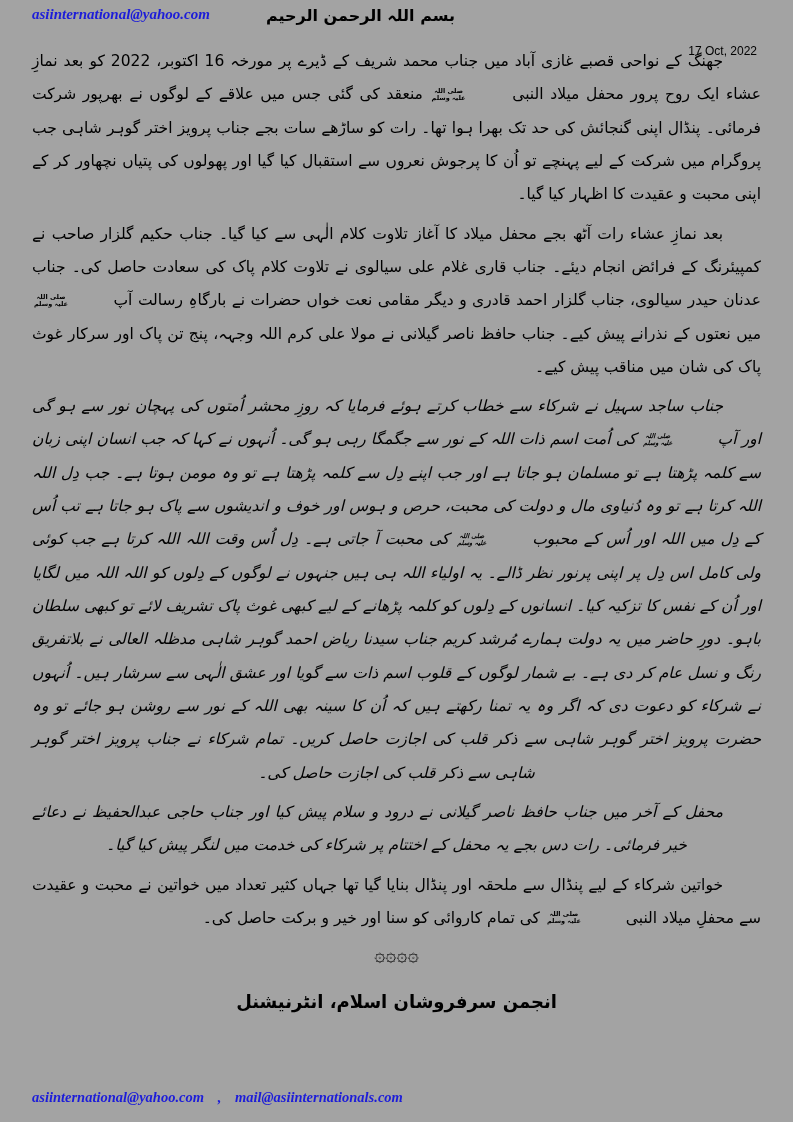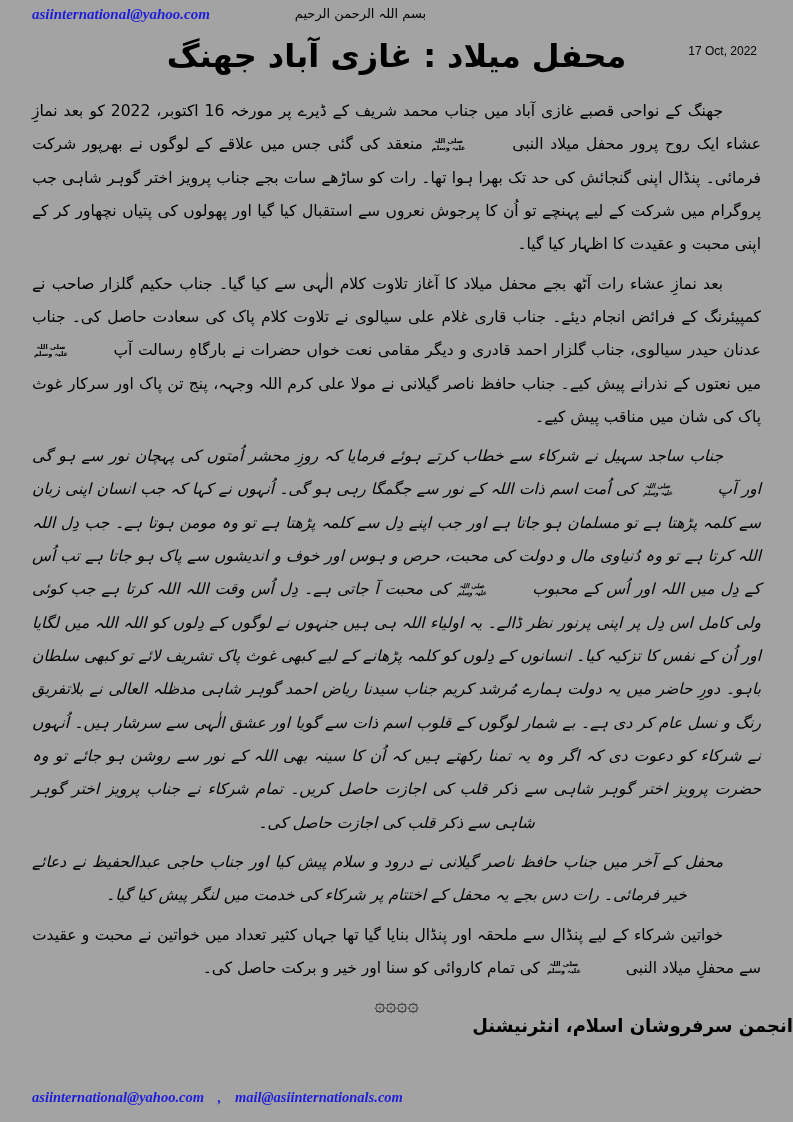--- a/index.html
+++ b/index.html
@@ -16,21 +16,21 @@
   
   .header{position:relative;padding:6px 32px 0 32px;}
   .header-row{display:flex;justify-content:space-between;align-items:flex-start;}
   .email-top{
     font-family:"Liberation Serif",serif;
     font-style:italic;font-weight:bold;
     font-size:15px;color:#1c1cd9;
     white-space:nowrap;
   }
   .bismillah{
-    font-size:13px;font-weight:normal;
+    font-size:16px;font-weight:bold;
     direction:rtl;
     transform:translateX(-40px);
   }
   .header-spacer{width:170px;}
   .date{
     position:absolute;top:44px;right:36px;
     font-family:"Liberation Sans",sans-serif;
     font-size:12px;color:#000;
   }
   .title{
@@ -61,22 +61,23 @@
   }
   
   .ornaments{
     text-align:center;
     font-size:19px;
     letter-spacing:10px;
     margin-top:8px;
   }
   .org-name{
     direction:rtl;
+    text-align:center;
     font-size:18px;font-weight:bold;
-    margin-top:0;
+    margin-top:26px;
   }
   .footer-links{
     position:absolute;
     left:0;right:0;bottom:16px;
     display:flex;justify-content:space-between;align-items:baseline;
     padding:0 32px;
     font-family:"Liberation Serif",serif;
     font-style:italic;font-weight:bold;
     color:#1c1cd9;
   }
@@ -89,21 +90,20 @@
 
 <div class="page">
 
   <div class="header">
     <div class="header-row">
       <span class="email-top linklike">asiinternational@yahoo.com</span>
       <span class="bismillah">بسم اللہ الرحمن الرحیم</span>
       <span class="header-spacer"></span>
     </div>
     <div class="date">17 Oct, 2022</div>
-    <div class="title">محفل میلاد : غازی آباد جھنگ</div>
   </div>
 
   <div class="body-text">
     <p>جھنگ کے نواحی قصبے غازی آباد میں جناب محمد شریف کے ڈیرے پر مورخہ 16 اکتوبر، 2022 کو بعد نمازِ عشاء ایک روح پرور محفل میلاد النبی <span class="saw">
           <span>صلی اللہ</span>
           <span>علیہ وسلم</span>
         </span> منعقد کی گئی جس میں علاقے کے لوگوں نے بھرپور شرکت فرمائی۔ پنڈال اپنی گنجائش کی حد تک بھرا ہوا تھا۔ رات کو ساڑھے سات بجے جناب پرویز اختر گوہر شاہی جب پروگرام میں شرکت کے لیے پہنچے تو اُن کا پرجوش نعروں سے استقبال کیا گیا اور پھولوں کی پتیاں نچھاور کر کے اپنی محبت و عقیدت کا اظہار کیا گیا۔</p>
     <p>بعد نمازِ عشاء رات آٹھ بجے محفل میلاد کا آغاز تلاوت کلام الٰہی سے کیا گیا۔ جناب حکیم گلزار صاحب نے کمپیئرنگ کے فرائض انجام دیئے۔ جناب قاری غلام علی سیالوی نے تلاوت کلام پاک کی سعادت حاصل کی۔ جناب عدنان حیدر سیالوی، جناب گلزار احمد قادری و دیگر مقامی نعت خواں حضرات نے بارگاہِ رسالت آپ <span class="saw">
           <span>صلی اللہ</span>
           <span>علیہ وسلم</span>

